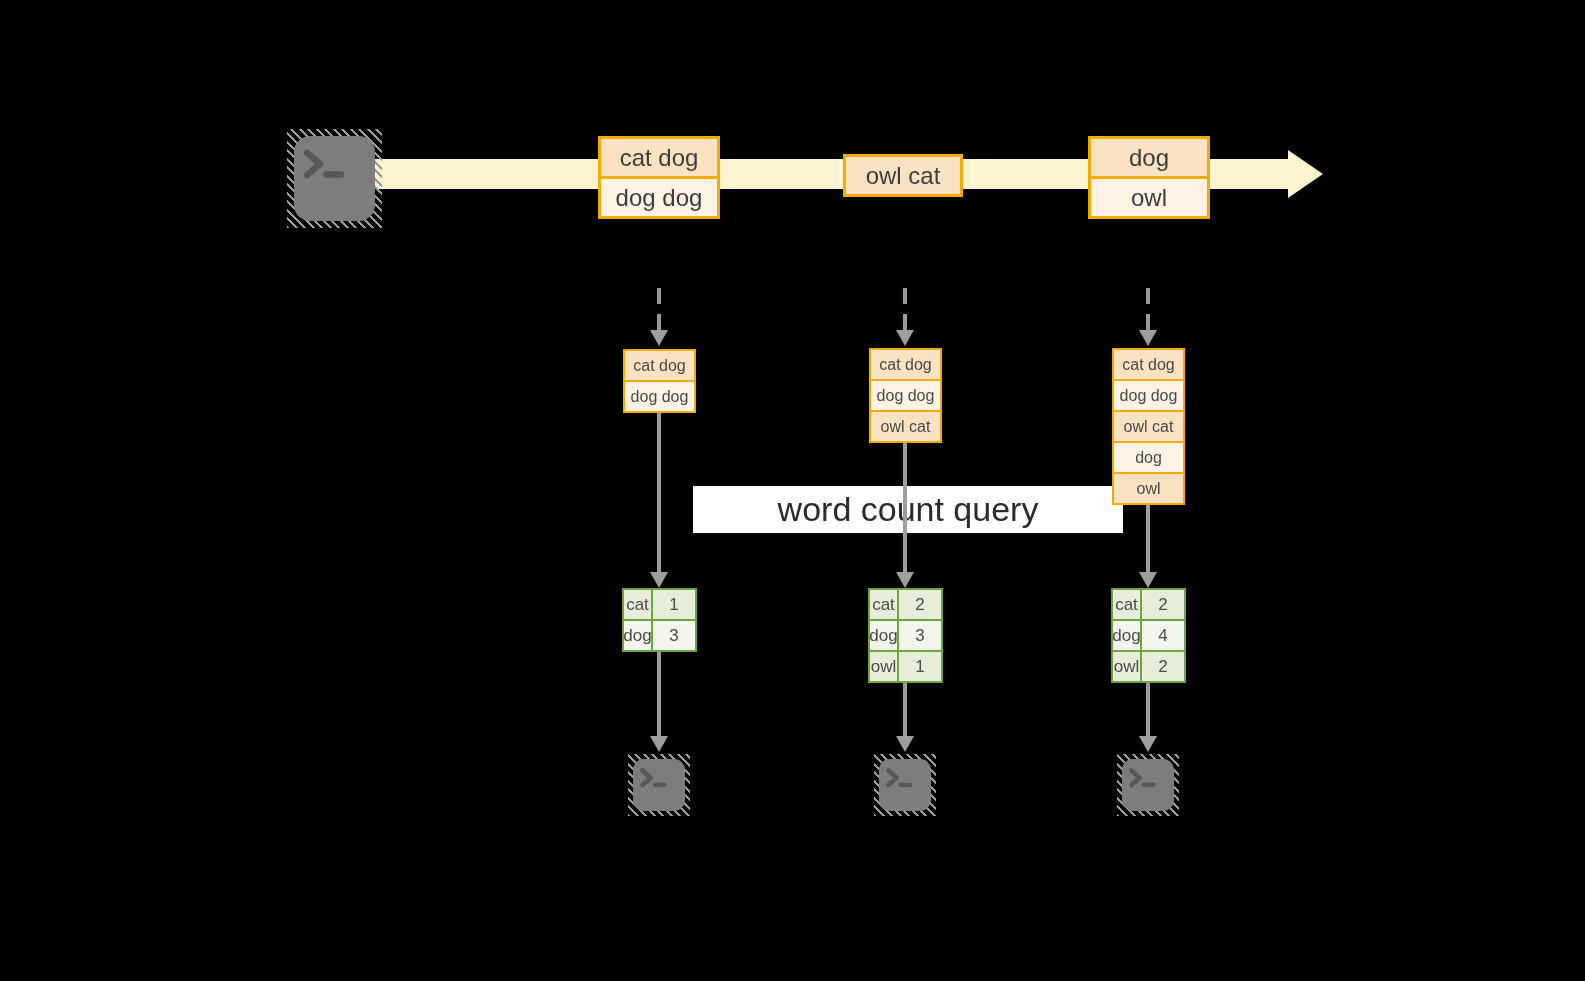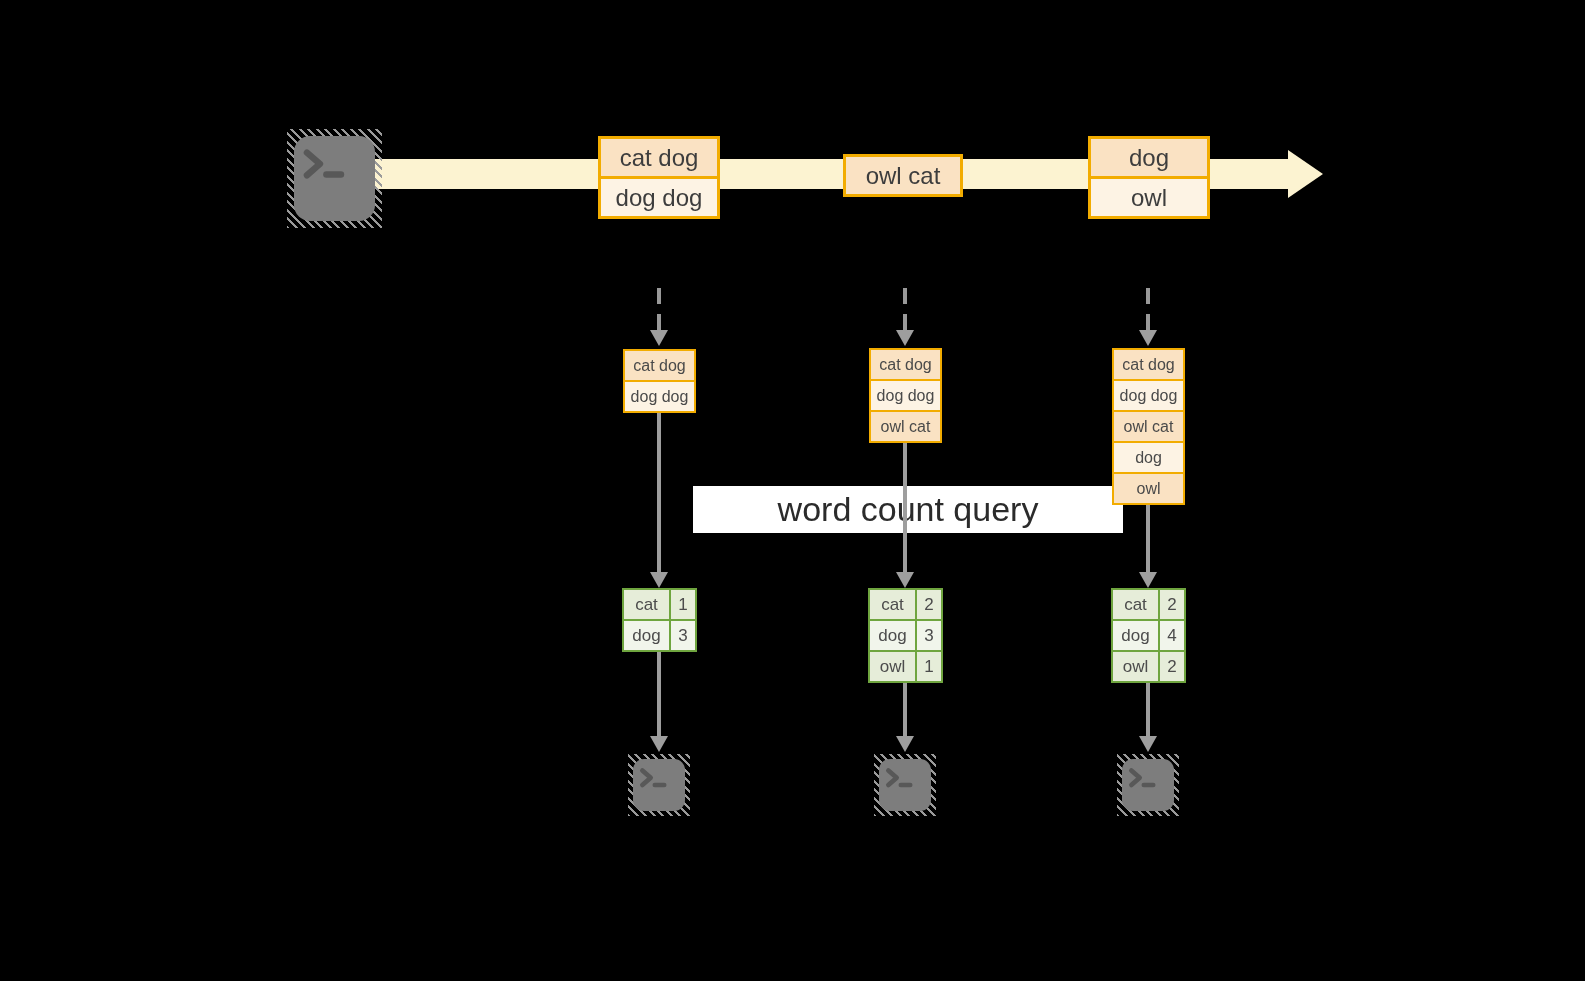--- a/index.html
+++ b/index.html
@@ -77,21 +77,21 @@
     flex-direction: column;
     gap: 2px;
     z-index: 2;
   }
   .count-table .row { display: flex; gap: 2px; height: 29px; }
   .count-table .word, .count-table .num {
     display: flex; align-items: center; justify-content: center;
     font-size: 17px; color: #4c4c4c;
     background: #f1f5eb;
   }
-  .count-table .word { width: 45px; }
+  .count-table .word { width: 27px; }
   .count-table .num  { flex: 1; }
   .count-table .row:nth-child(odd) .word,
   .count-table .row:nth-child(odd) .num { background: #e6edd9; }
   
   .v-arrow { position: absolute; width: 18px; z-index: 3; }
   .v-arrow .line {
     width: 4px; margin: 0 auto;
     background: #9e9e9e;
   }
   .v-arrow.dashed .line {

